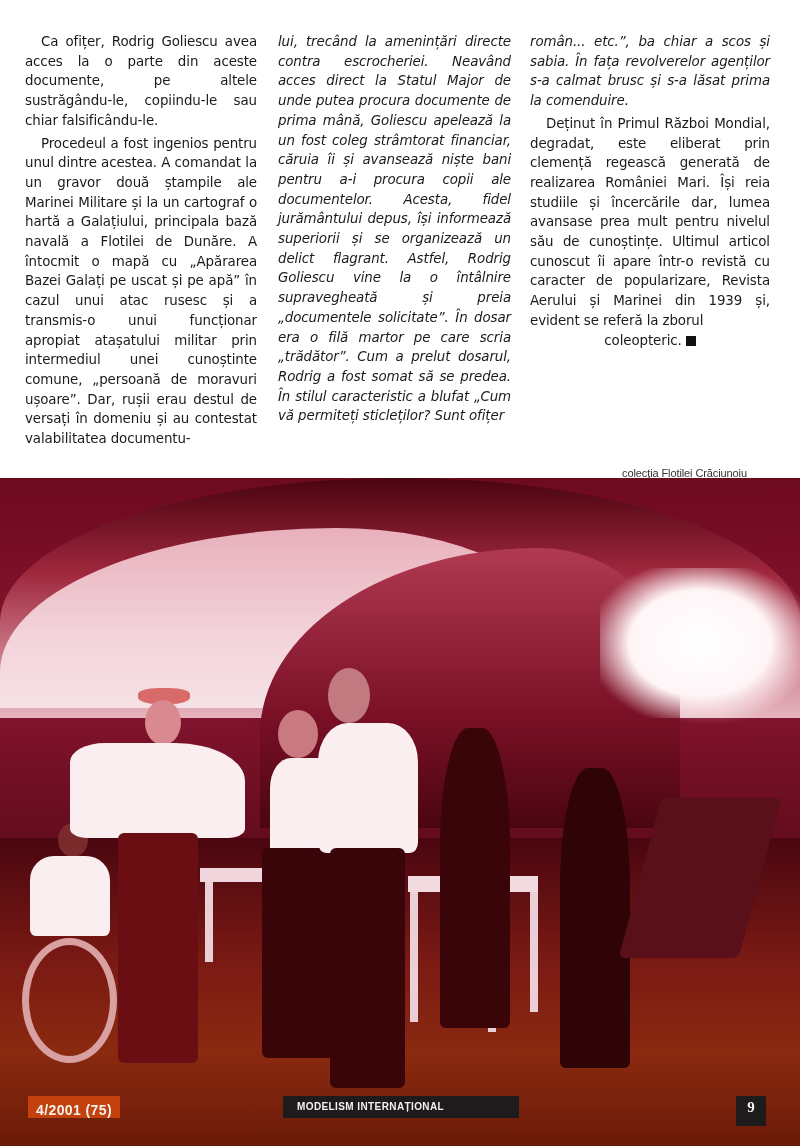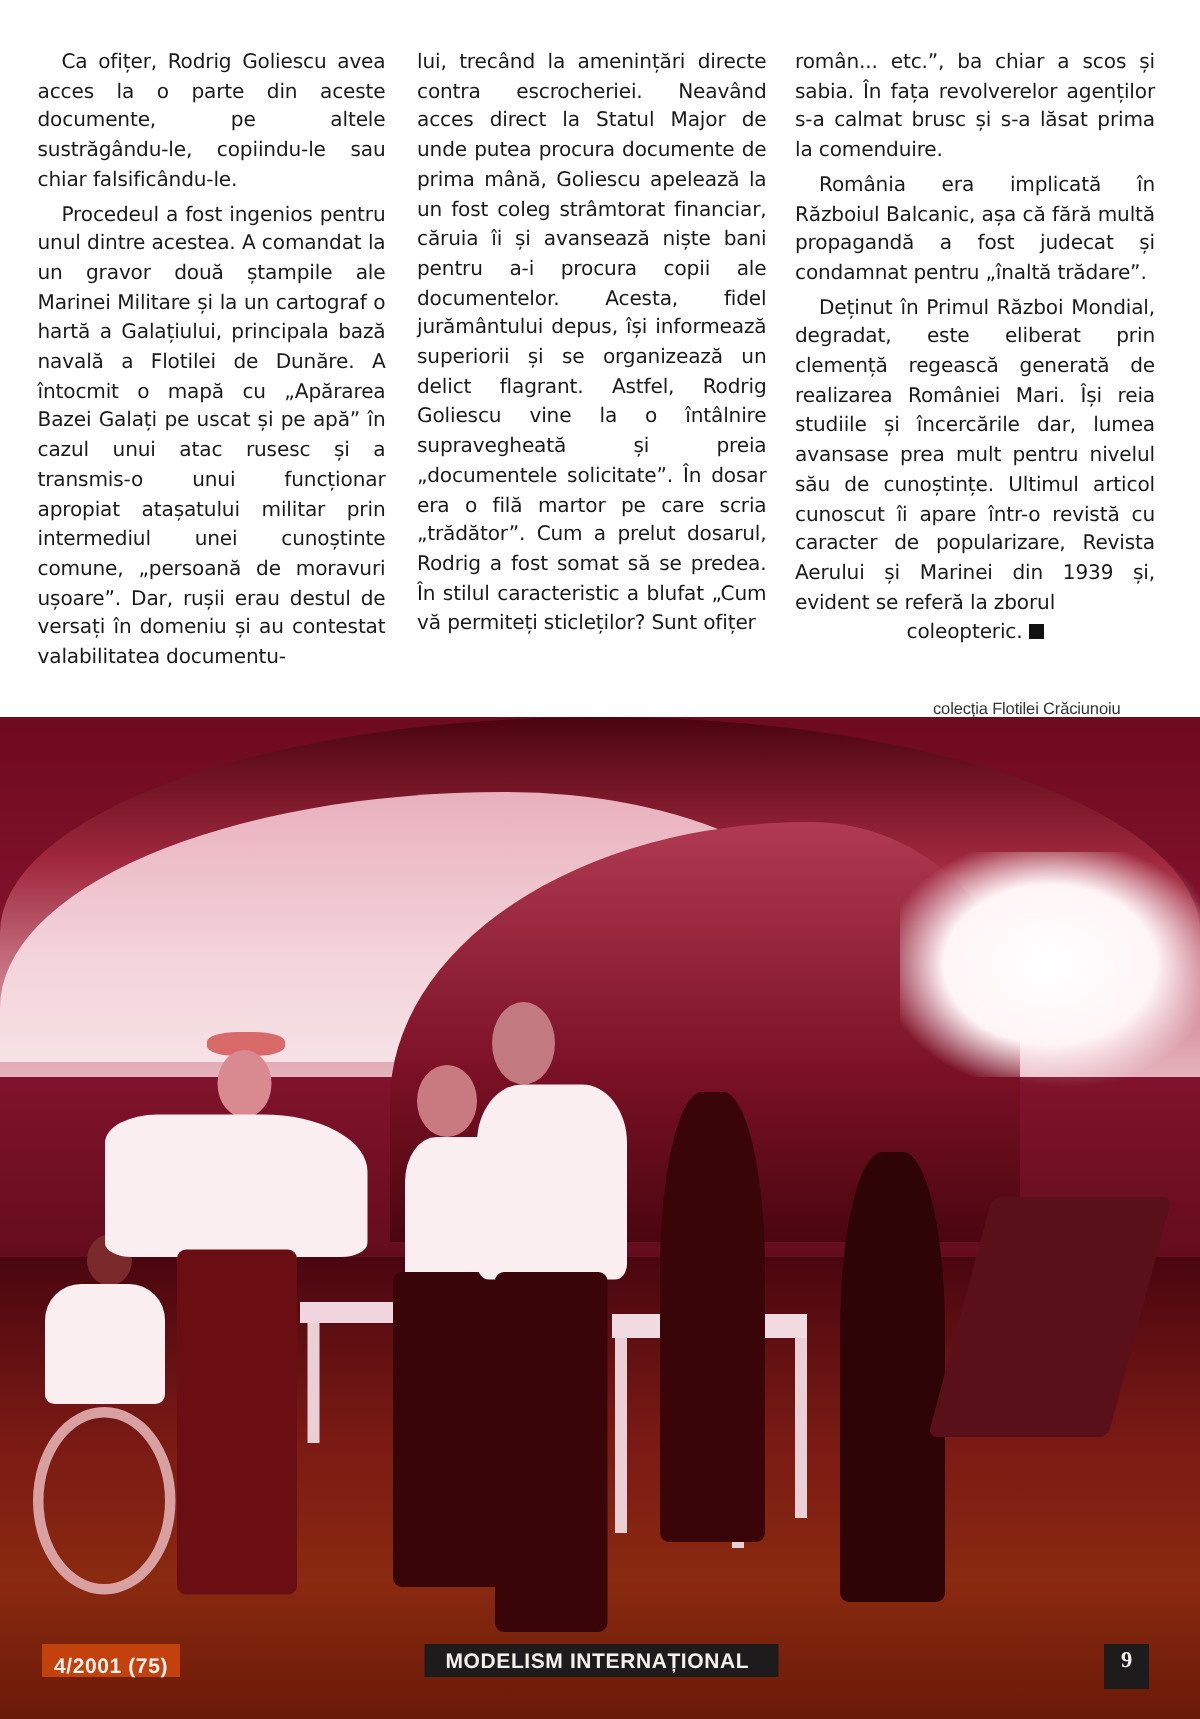--- a/index.html
+++ b/index.html
@@ -6,21 +6,21 @@
     html, body { width: 800px; height: 1146px; overflow: hidden; background: #fff; }
     body { position: relative; font-family: "DejaVu Sans", sans-serif; color: #1a1a1a; }
 
     .columns { position: absolute; top: 32px; left: 0; width: 640px; height: 430px; }
     .col { position: absolute; top: 0; font-size: 13.4px; line-height: 19.7px; text-align: justify; letter-spacing: -0.1px; }
     .col1 { left: 25px; width: 232px; }
     .col2 { left: 278px; width: 233px; }
     .col3 { left: 530px; width: 240px; }
     .col p { text-indent: 0; margin-bottom: 3px; }
     .col p.indent { text-indent: 16px; }
-    .col p.cont { text-indent: 0; }
+    .col p.cont { text-indent: 0; font-style: italic; }
     .endmark { display: inline-block; width: 10px; height: 10px; background: #111; margin-left: 4px; vertical-align: -1px; }
     .right { text-align: center; }
 
     .credit { position: absolute; top: 467px; left: 622px; font-family: "Liberation Sans", sans-serif; font-size: 11px; color: #333; letter-spacing: -0.1px; }
 
     .photo { position: absolute; top: 478px; left: 0; width: 800px; height: 668px; overflow: hidden;
       background:
         radial-gradient(ellipse 120px 80px at 690px 150px, #fff 0%, #fde9ef 60%, transparent 100%),
         radial-gradient(ellipse 160px 110px at 710px 170px, rgba(255,255,255,0.95), transparent 70%),
         linear-gradient(180deg, #6e0a20 0%, #8a1532 30%, #5a0a18 60%, #3a0408 100%);
@@ -43,38 +43,37 @@
     .table2 { position: absolute; left: 408px; top: 398px; width: 130px; height: 16px; background: #f2dbe0; }
     .head { position: absolute; border-radius: 50%; background: #d88a90; }
     .shirt { position: absolute; background: #fbeef1; border-radius: 30% 30% 8% 8%; }
     .trousers { position: absolute; background: #3a0508; border-radius: 6px; }
     .wheel { position: absolute; left: 22px; top: 460px; width: 95px; height: 125px; border: 7px solid #d8a0a0; border-radius: 50%; }
 
     .footer { position: absolute; top: 1096px; left: 0; width: 800px; height: 22px; }
     .footer-issue { position: absolute; left: 28px; top: 0; height: 22px; padding: 3px 8px; background: #c2410c; color: #f4f0ee;
       font-family: "Liberation Sans", sans-serif; font-weight: bold; font-size: 14px; line-height: 22px; letter-spacing: 0.4px; }
     .footer-title { position: absolute; left: 283px; top: 0; height: 22px; width: 236px; padding-left: 14px; background: #1d1b1b; color: #f4f0ee;
-      font-family: "Liberation Sans", sans-serif; font-weight: bold; font-size: 14px; line-height: 22px; letter-spacing: 0.4px; }
+      font-family: "Liberation Sans", sans-serif; font-weight: bold; font-size: 10px; line-height: 22px; letter-spacing: 0.4px; }
     .footer-page { position: absolute; left: 736px; top: 0; height: 30px; width: 30px; background: #1d1b1b; color: #f4f0ee;
       font-family: "Liberation Serif", serif; font-weight: bold; font-size: 15px; line-height: 22px; text-align: center; }
   </style>
 </head>
 <body>
 
 <div class="columns">
   <div class="col col1">
     <p class="indent">Ca ofițer, Rodrig Goliescu avea acces la o parte din aceste documente, pe altele sustrăgându-le, copiindu-le sau chiar falsificându-le.</p>
     <p class="indent">Procedeul a fost ingenios pentru unul dintre acestea. A comandat la un gravor două ștampile ale Marinei Militare și la un cartograf o hartă a Galațiului, principala bază navală a Flotilei de Dunăre. A întocmit o mapă cu „Apărarea Bazei Galați pe uscat și pe apă” în cazul unui atac rusesc și a transmis-o unui funcționar apropiat atașatului militar prin intermediul unei cunoștinte comune, „persoană de moravuri ușoare”. Dar, rușii erau destul de versați în domeniu și au contestat valabilitatea documentu-</p>
   </div>
   <div class="col col2">
     <p class="cont">lui, trecând la amenințări directe contra escrocheriei. Neavând acces direct la Statul Major de unde putea procura documente de prima mână, Goliescu apelează la un fost coleg strâmtorat financiar, căruia îi și avansează niște bani pentru a-i procura copii ale documentelor. Acesta, fidel jurământului depus, își informează superiorii și se organizează un delict flagrant. Astfel, Rodrig Goliescu vine la o întâlnire supravegheată și preia „documentele solicitate”. În dosar era o filă martor pe care scria „trădător”. Cum a prelut dosarul, Rodrig a fost somat să se predea. În stilul caracteristic a blufat „Cum vă permiteți sticleților? Sunt ofițer</p>
   </div>
   <div class="col col3">
     <p class="cont">român... etc.”, ba chiar a scos și sabia. În fața revolverelor agenților s-a calmat brusc și s-a lăsat prima la comenduire.</p>
-    <p class="indent">România era implicată în Războiul Balcanic, așa că fără multă propagandă a fost judecat și condamnat pentru „înaltă trădare”.</p>
     <p class="indent" style="margin-bottom:0">Deținut în Primul Război Mondial, degradat, este eliberat prin clemență regească generată de realizarea României Mari. Își reia studiile și încercările dar, lumea avansase prea mult pentru nivelul său de cunoștințe. Ultimul articol cunoscut îi apare într-o revistă cu caracter de popularizare, Revista Aerului și Marinei din 1939 și, evident se referă la zborul</p>
     <p class="right"><span>coleopteric.</span><span class="endmark"></span></p>
   </div>
 </div>
 
 <div class="credit">colecția Flotilei Crăciunoiu</div>
 
 <div class="photo">
   <div class="wing"></div>
   <div class="wing-under"></div>

